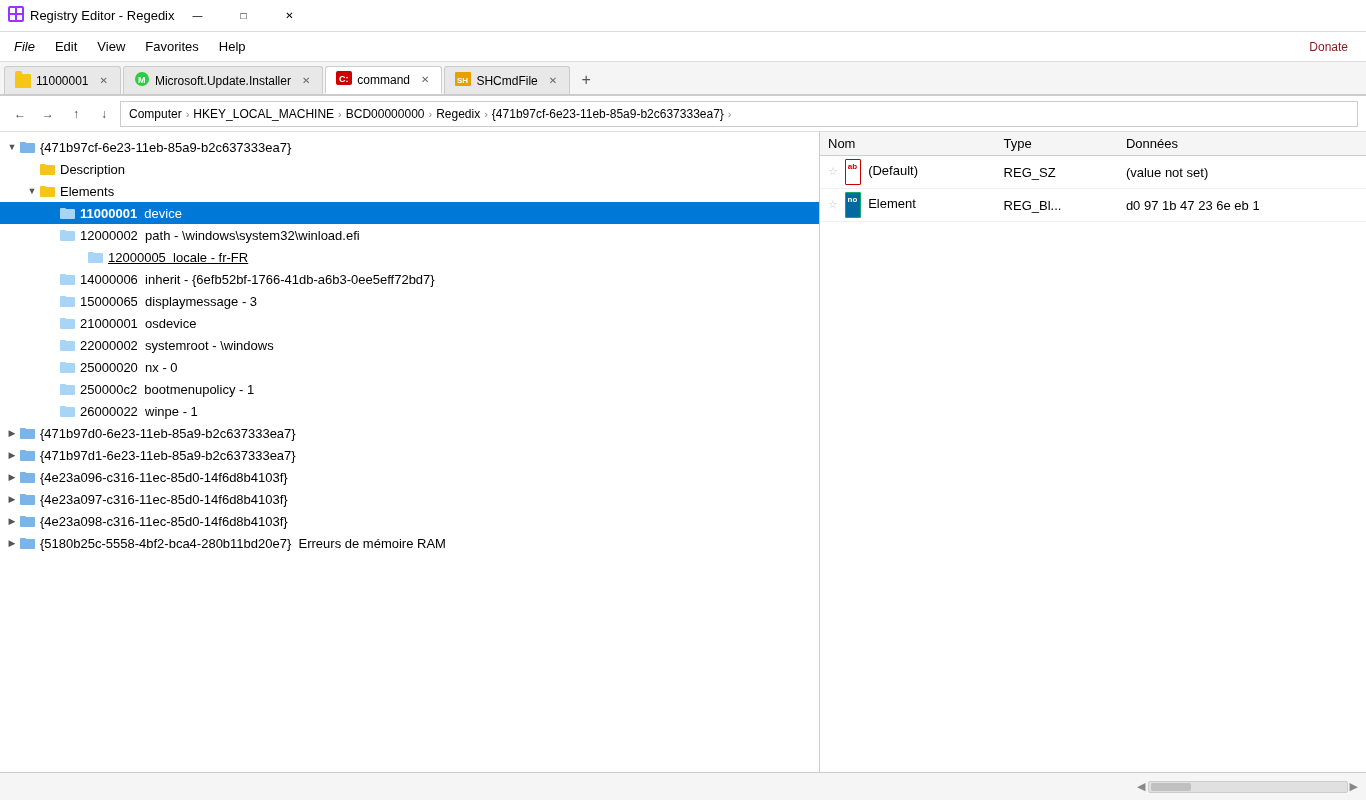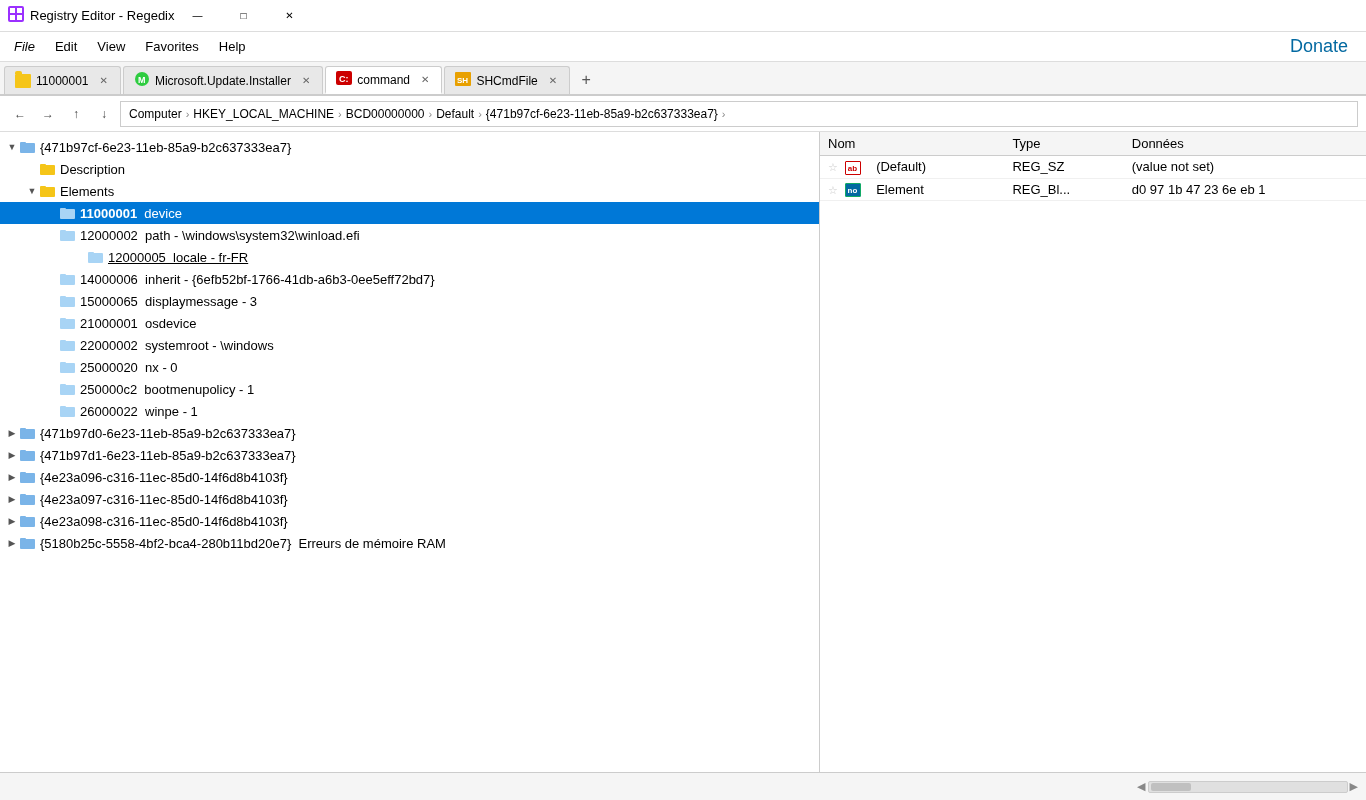--- a/index.html
+++ b/index.html
@@ -47,23 +47,23 @@
     .menu-item {
       padding: 4px 10px;
       cursor: pointer;
       font-size: 13px;
       color: #000;
     }
     .menu-item:first-child { text-decoration: none; font-style: italic; }
     #donate-btn {
       margin-left: auto;
       padding: 4px 14px;
-      font-size: 18px;
-      cursor: pointer;
-      color: #0369a1;
+      font-size: 12px;
+      cursor: pointer;
+      color: #7f1d1d;
     }
 
     
     #tabs-bar {
       display: flex;
       align-items: flex-end;
       background: #f5f5f5;
       height: 34px;
       padding: 0 0 0 4px;
       border-bottom: 2px solid #ccc;
@@ -216,22 +216,22 @@
       white-space: nowrap;
     }
     #right-table td {
       padding: 3px 8px;
       border-bottom: 1px solid #f0f0f0;
       white-space: nowrap;
     }
     .star-icon { color: #ccc; font-size: 11px; margin-right: 3px; }
     .reg-icon {
       display: inline-block;
-      width: 16px; height: 14px;
-      margin-right: 12px;
+      width: 16px; height: 26px;
+      margin-right: 4px;
       vertical-align: middle;
       border: 1px solid #999;
       font-size: 8px;
       text-align: center;
       line-height: 13px;
       font-weight: bold;
       border-radius: 1px;
     }
     .reg-icon.ab { background: #fff; color: #c00; border-color: #c00; }
     .reg-icon.bin { background: #0369a1; color: #fff; border-color: #1a6; }
@@ -343,21 +343,21 @@
   <button class="nav-btn">→</button>
   <button class="nav-btn">↑</button>
   <button class="nav-btn">↓</button>
   <div id="breadcrumb-bar">
     <span class="breadcrumb-item">Computer</span>
     <span class="breadcrumb-sep">›</span>
     <span class="breadcrumb-item">HKEY_LOCAL_MACHINE</span>
     <span class="breadcrumb-sep">›</span>
     <span class="breadcrumb-item">BCD00000000</span>
     <span class="breadcrumb-sep">›</span>
-    <span class="breadcrumb-item">Default</span>
+    <span class="breadcrumb-item">Regedix</span>
     <span class="breadcrumb-sep">›</span>
     <span class="breadcrumb-item">{471b97cf-6e23-11eb-85a9-b2c637333ea7}</span>
     <span class="breadcrumb-sep">›</span>
   </div>
 </div>
 
 <div id="main-area">
 
   <div id="tree-pane">
 

